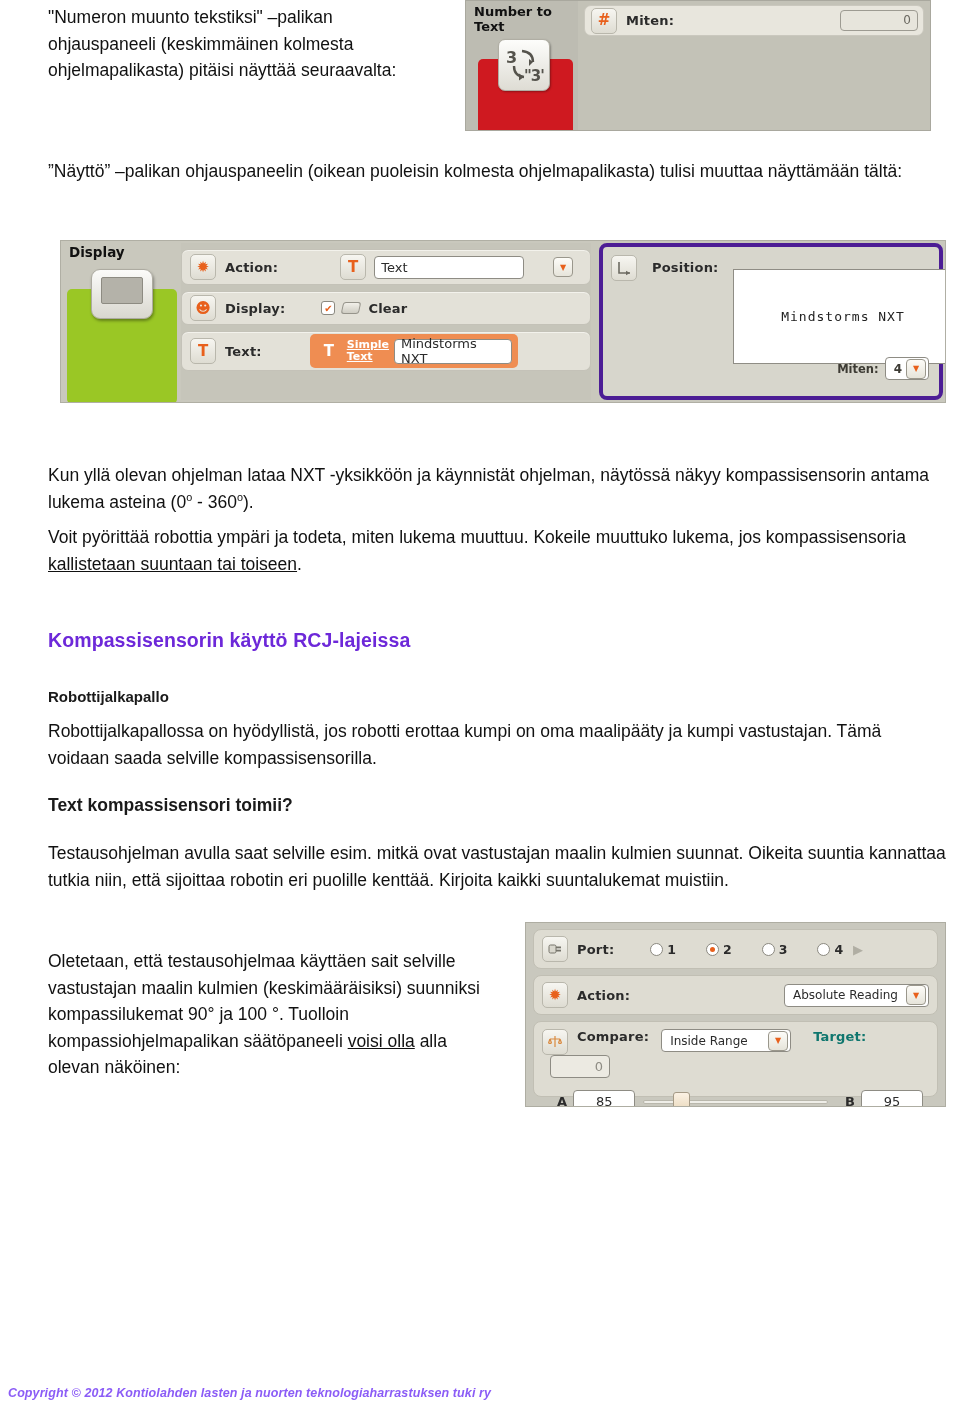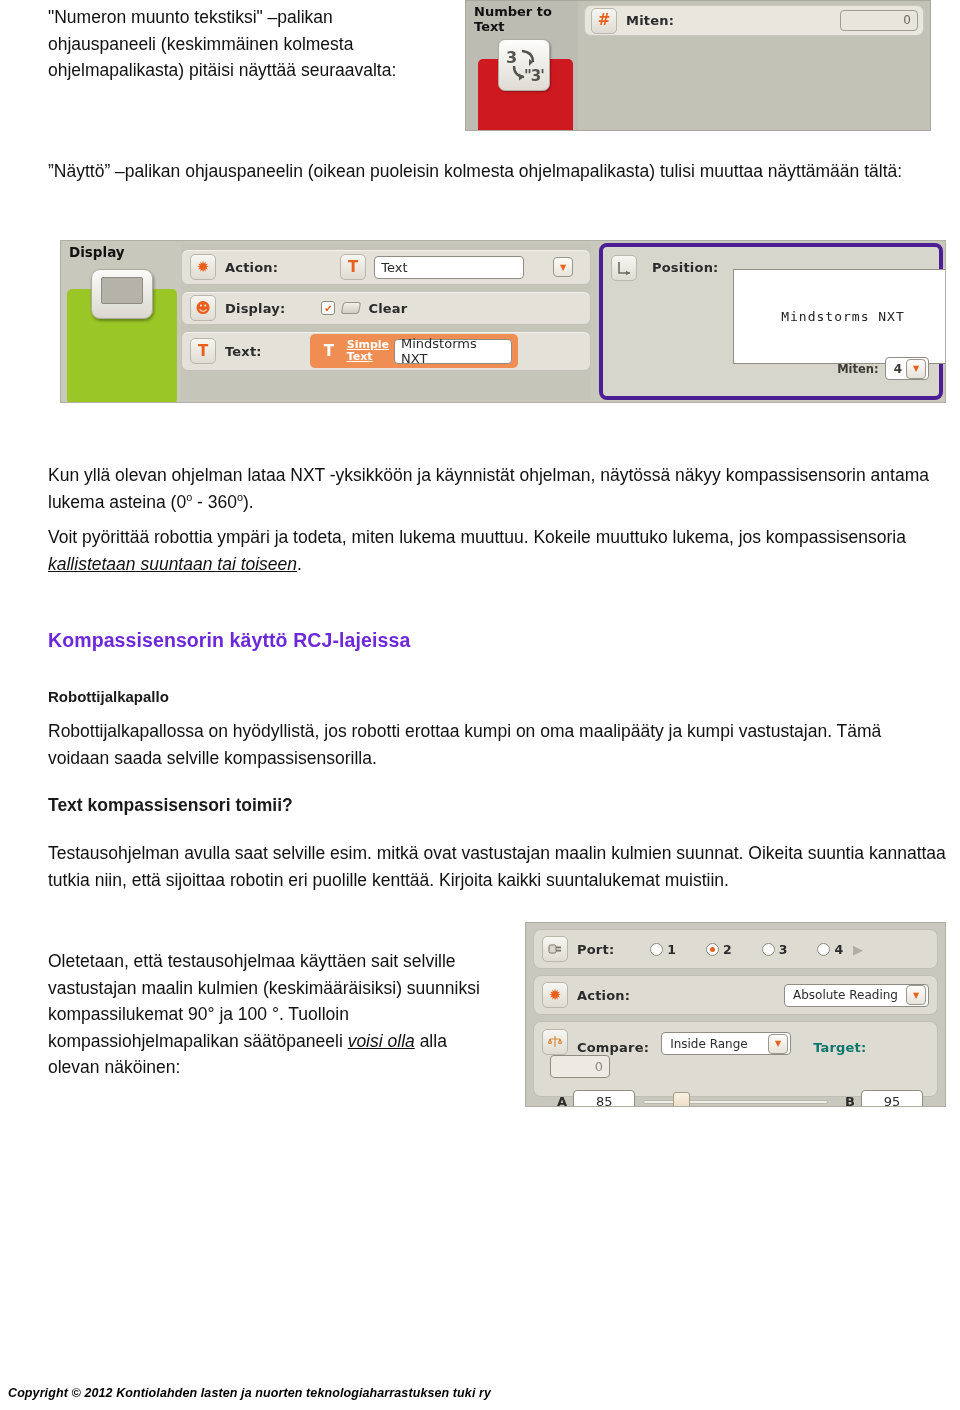--- a/index.html
+++ b/index.html
@@ -15,21 +15,21 @@
 
   
   .page { position: relative; width: 960px; height: 1410px; }
 
   p.body-text {
     margin: 0;
     font-size: 17.5px;
     line-height: 1.52;
     color: #111;
   }
-  .u { text-decoration: underline; font-style: italic; }
+  .u { text-decoration: underline; }
   .sup { font-size: 0.62em; vertical-align: super; }
 
   
   .intro-block {
     position: absolute;
     left: 48px; top: 4px; width: 395px;
     font-size: 17.5px; line-height: 1.54;
   }
 
   
@@ -50,21 +50,21 @@
 
   .h-sub2 { position:absolute; left:48px; top:795px; font-size:17.5px; font-weight:bold; }
   .para-testaus { position:absolute; left:48px; top:840px; width:905px; }
 
   .para-oletetaan { position:absolute; left:48px; top:948px; width:450px; }
 
   
   .footer {
     position:absolute; left:8px; top:1386px;
     font-size:12.5px; font-style:italic; font-weight:bold;
-    color:#000000; letter-spacing:.1px;
+    color:#8b5cf6; letter-spacing:.1px;
   }
 
   
   .nxt {
     font-family: "DejaVu Sans", sans-serif;
     color:#2b2b2b;
   }
   .nxt-row {
     background:#e3e1d8;
     border:1px solid #c4c2b8;
@@ -383,21 +383,21 @@
 
     <div class="cmp-row" style="top:52px;">
       <span class="nxt-icon">✹</span>
       <span class="nxt-label">Action:</span>
       <span class="line-box" style="margin-left:auto;width:145px;justify-content:space-between;">
         <span>Absolute Reading</span>
         <span class="nxt-caret">▼</span>
       </span>
     </div>
 
-    <div class="cmp-row" style="top:98px;height:76px;align-items:flex-end;padding-top:7px;flex-wrap:wrap;">
+    <div class="cmp-row" style="top:98px;height:76px;align-items:flex-start;padding-top:7px;flex-wrap:wrap;">
       <span class="nxt-icon">
         <svg width="16" height="16" viewBox="0 0 16 16" aria-hidden="true">
           <path d="M8 2 L8 13 M3 5 L13 5 M3 5 L1.5 9 M3 5 L4.5 9 M13 5 L11.5 9 M13 5 L14.5 9" stroke="#d98a40" stroke-width="1.2" fill="none"></path>
           <path d="M1.5 9 a3 3 0 0 0 3 0" stroke="#d98a40" stroke-width="1.2" fill="none"></path>
           <path d="M11.5 9 a3 3 0 0 0 3 0" stroke="#d98a40" stroke-width="1.2" fill="none"></path>
         </svg>
       </span>
       <span class="nxt-label">Compare:</span>
       <span class="line-box" style="margin-left:12px;width:130px;justify-content:space-between;">
         <span>Inside Range</span>

